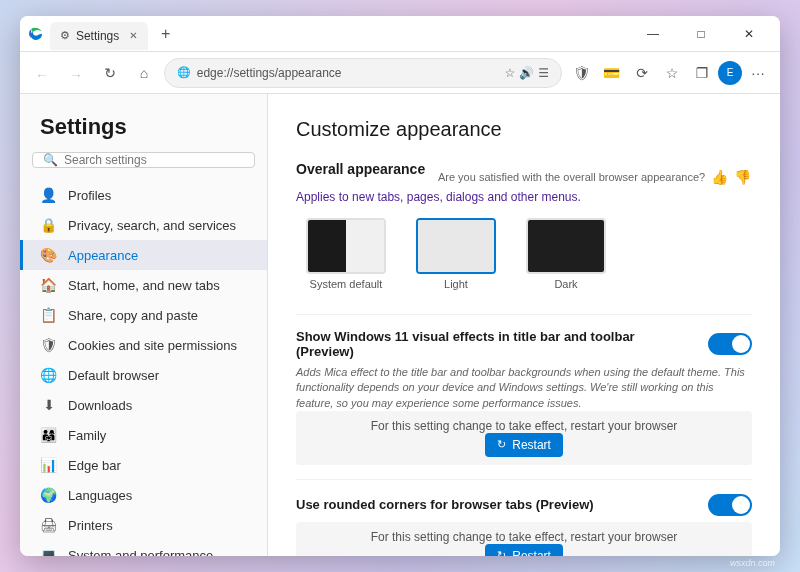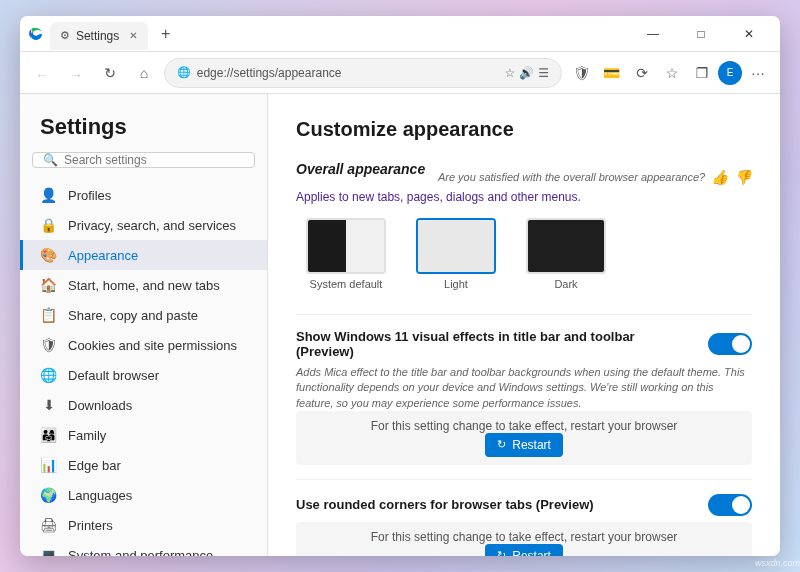--- a/index.html
+++ b/index.html
@@ -248,33 +248,32 @@
     .sidebar-item.active .sidebar-item-icon { color: #0078d4; }
     
     .content-panel {
       flex: 1;
       background: #ffffff;
       overflow-y: auto;
       padding: 24px 28px;
     }
     .content-title {
       font-size: 20px;
-      font-weight: 700;
+      font-weight: 400;
       color: #1a1a1a;
       margin-bottom: 20px;
     }
     .section {
       margin-bottom: 24px;
     }
     .section-header {
       display: flex;
       justify-content: space-between;
       align-items: flex-start;
       margin-bottom: 4px;
-      font-style: italic;
     }
     .section-title {
       font-size: 14px;
       font-weight: 600;
       color: #1a1a1a;
     }
     .section-feedback {
       display: flex;
       gap: 6px;
       align-items: center;
@@ -429,21 +428,21 @@
     
     .content-panel::-webkit-scrollbar { width: 6px; }
     .content-panel::-webkit-scrollbar-track { background: #f0f0f0; }
     .content-panel::-webkit-scrollbar-thumb { background: #c0c0c0; border-radius: 3px; }
     .sidebar::-webkit-scrollbar { width: 4px; }
     .sidebar::-webkit-scrollbar-thumb { background: #d0d0d0; border-radius: 2px; }
     
     .watermark {
       position: absolute;
       bottom: 4px;
-      right: 0;
+      right: 25px;
       font-size: 9px;
       color: rgba(255,255,255,0.7);
       font-style: italic;
     }
   </style>
 </head>
 <body>
 
 <div class="window">
 

